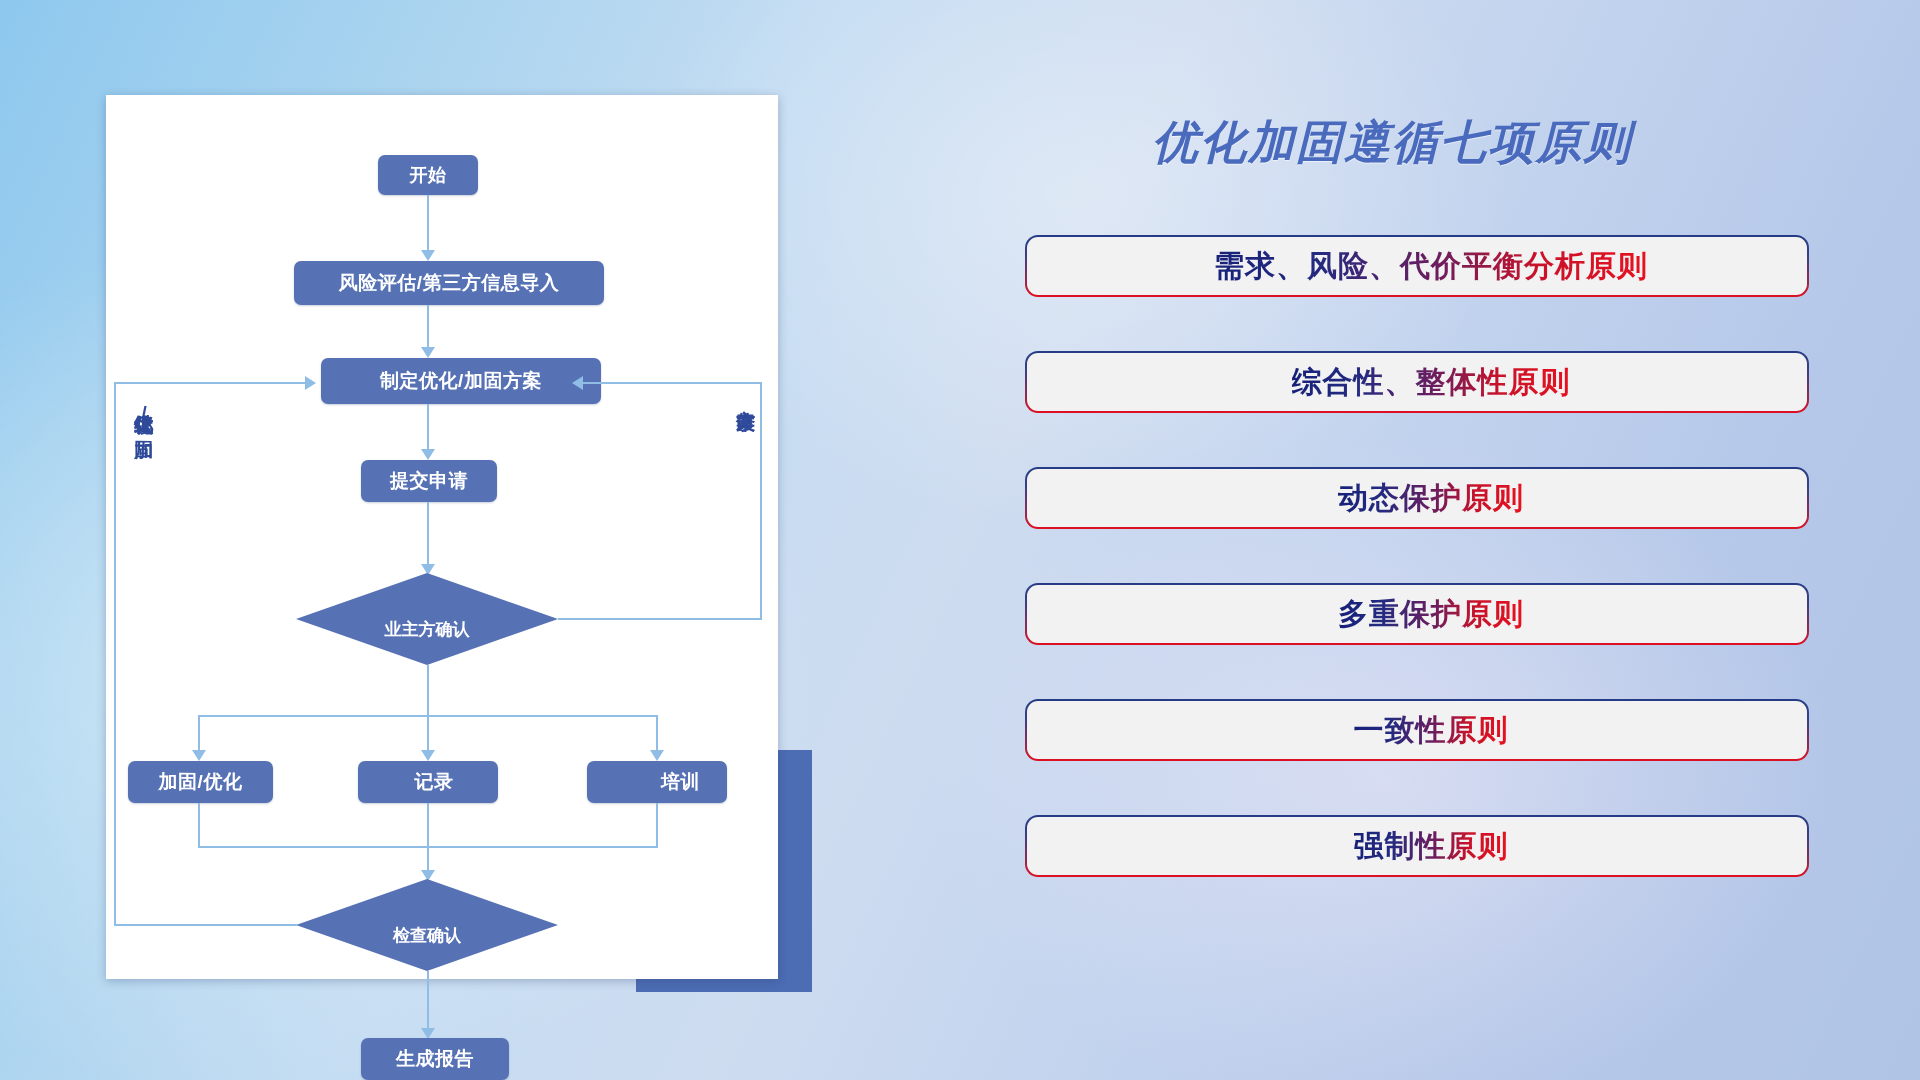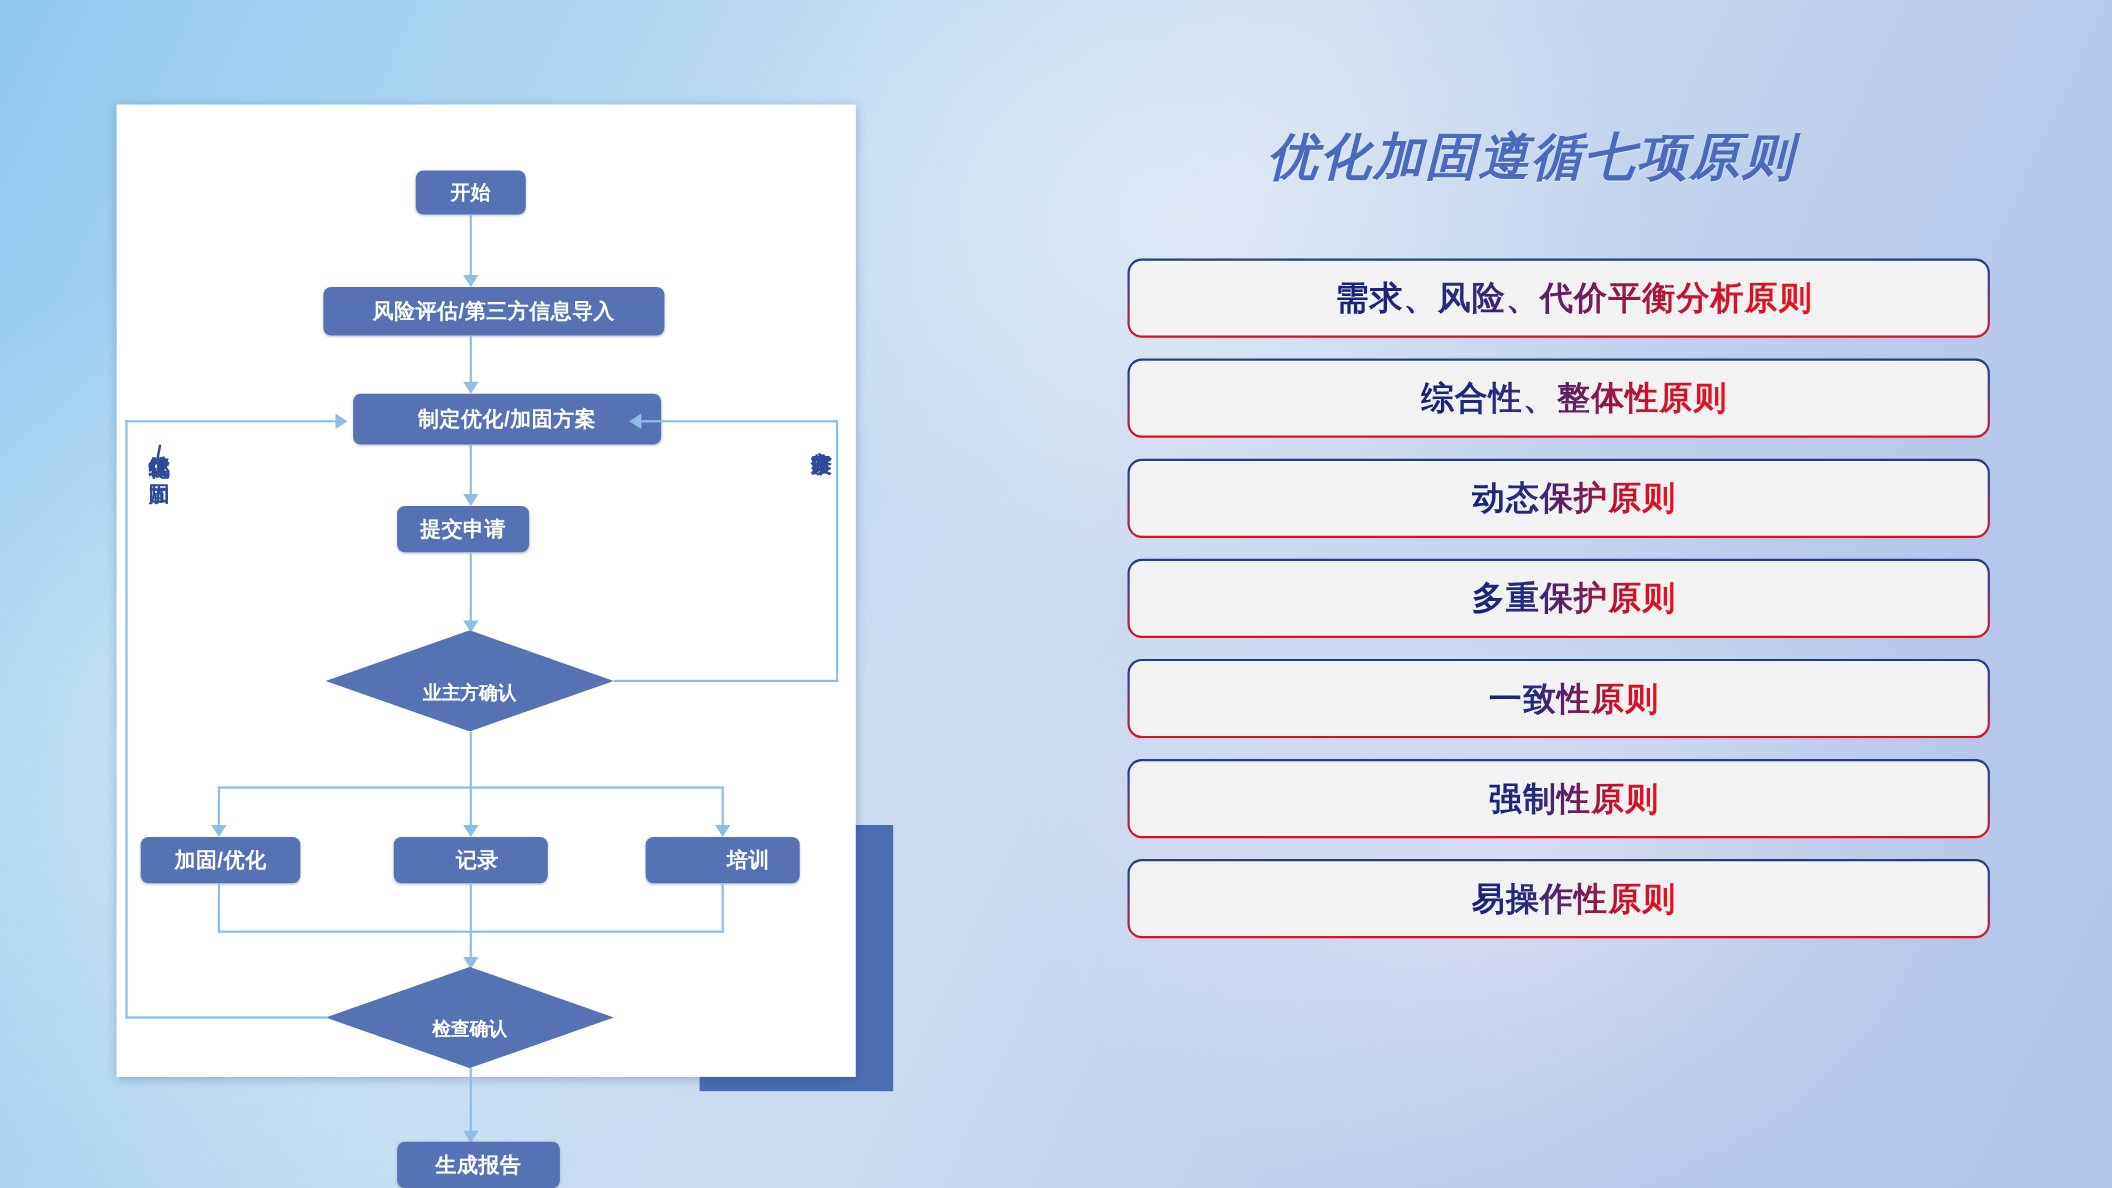--- a/index.html
+++ b/index.html
@@ -135,22 +135,22 @@
 
   #cards {
     position: absolute;
     left: 1027px;
     top: 237px;
     width: 780px;
   }
 
   .pcard {
     position: relative;
-    height: 68px;
-    margin-bottom: 23px;
+    height: 58px;
+    margin-bottom: 58px;
     border-radius: 11px;
     background: #f2f2f2;
     display: flex;
     align-items: center;
     justify-content: center;
     box-shadow: 0 1px 2px rgba(60,70,110,0.12);
     padding-left: 28px;
   }
   
   .pcard::before {
@@ -206,21 +206,21 @@
     <div class="line v" style="left:321px; top:210px; height:45px;"></div>
     <div class="arrow down" style="left:315px; top:252px;"></div>
 
     <div class="node" style="left:215px; top:263px; width:280px; height:46px; font-size:19px;">
       <span>制定优化/加固方案</span>
     </div>
 
     <div class="line v" style="left:321px; top:309px; height:48px;"></div>
     <div class="arrow down" style="left:315px; top:354px;"></div>
 
-    <div class="node" style="left:255px; top:365px; width:120px; height:42px; font-size:19px;">
+    <div class="node" style="left:255px; top:365px; width:136px; height:42px; font-size:19px;">
       <span>提交申请</span>
     </div>
 
     <div class="line v" style="left:321px; top:407px; height:65px;"></div>
     <div class="arrow down" style="left:315px; top:469px;"></div>
 
     <div class="diamond-wrap" style="left:190px; top:478px; width:262px; height:92px;">
       <div class="diamond-shape"></div>
       <div class="diamond-label">业主方确认</div>
     </div>
@@ -293,19 +293,16 @@
     </div>
     <div class="pcard">
       <span class="pcard-label">多重保护原则</span>
     </div>
     <div class="pcard">
       <span class="pcard-label">一致性原则</span>
     </div>
     <div class="pcard">
       <span class="pcard-label">强制性原则</span>
     </div>
-    <div class="pcard">
-      <span class="pcard-label">易操作性原则</span>
-    </div>
 
   </div>
 
 </div>
 
 </body></html>

